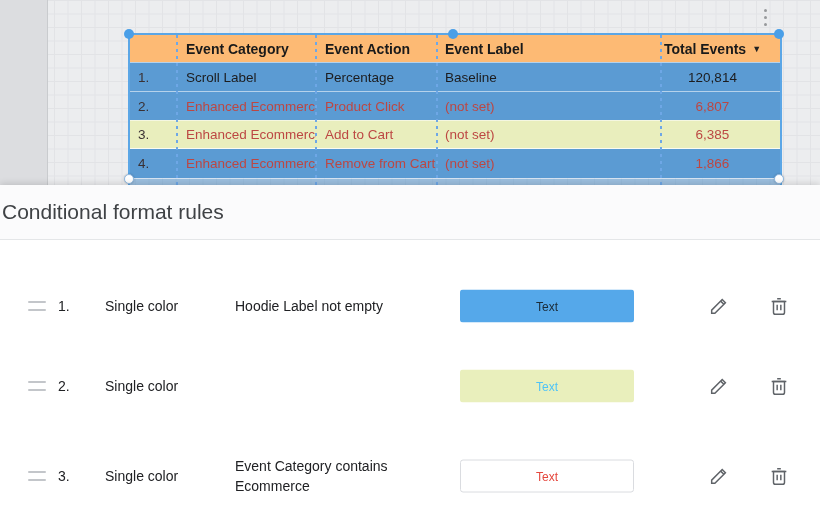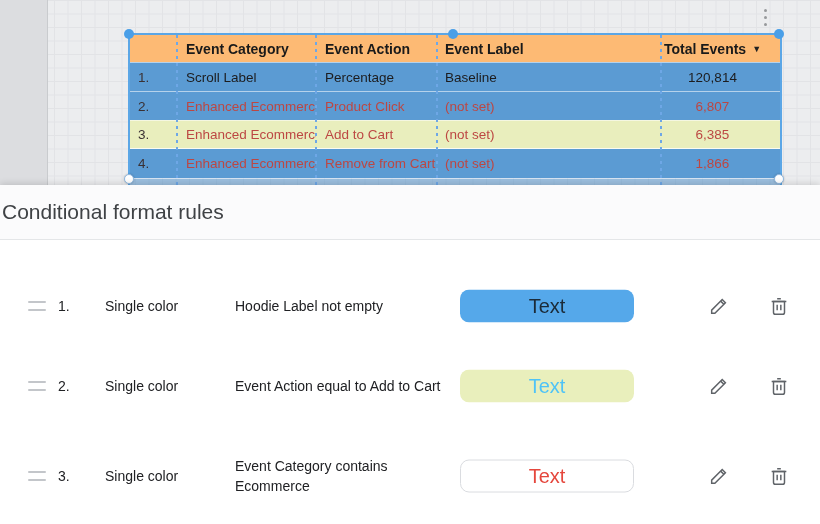--- a/index.html
+++ b/index.html
@@ -67,21 +67,21 @@
   .panel-title{font-size:21px;color:#3f4245;font-weight:400;}
   .rule{position:absolute;left:0;width:820px;}
   .rule > *{position:absolute;top:50%;transform:translateY(-50%);}
   .drag{left:28px;width:18px;height:10px;display:flex;flex-direction:column;justify-content:space-between;cursor:grab;}
   .drag i{display:block;height:2px;background:#c3c6ca;border-radius:1px;}
   .rnum{left:58px;font-size:14px;color:#202124;}
   .rtype{left:105px;font-size:14px;color:#202124;}
   .rcond{left:235px;width:215px;font-size:14px;color:#202124;line-height:20px;}
   .chip{
     left:460px;width:174px;height:33px;display:flex;align-items:center;justify-content:center;
-    font-size:20px;border:1px solid transparent;box-sizing:border-box;cursor:pointer;border-radius:9px;
+    font-size:12px;border:1px solid transparent;box-sizing:border-box;cursor:pointer;border-radius:3px;
   }
   .icon-btn{background:none;border:none;padding:0;width:24px;height:24px;cursor:pointer;color:#5f6368;}
   .icon-btn svg{width:22px;height:22px;display:block;}
   .pencil{left:708px;}
   .trash{left:768px;}
 </style>
 </head>
 <body>
 
 <div class="canvas"></div>
@@ -188,21 +188,20 @@
     </button>
   </div>
 
   <div class="rule" style="top:175px;height:52px">
     <span class="drag">
         <i></i>
         <i></i>
       </span>
     <span class="rnum">2.</span>
     <span class="rtype">Single color</span>
-    <span class="rcond">Event Action equal to Add to Cart</span>
     <span class="chip" style="background-color: rgb(233, 239, 188); color: rgb(79, 195, 247);">
       <span>Text</span>
     </span>
     <button class="icon-btn pencil" aria-label="edit rule">
       <svg viewBox="0 0 24 24" fill="none" stroke="currentColor" stroke-width="1.6">
           <path d="M4 20v-3.5L15.5 5l3.5 3.5L7.5 20H4z"></path>
           <path d="M13.8 6.7l3.5 3.5"></path>
         </svg>
     </button>
     <button class="icon-btn trash" aria-label="delete rule">

